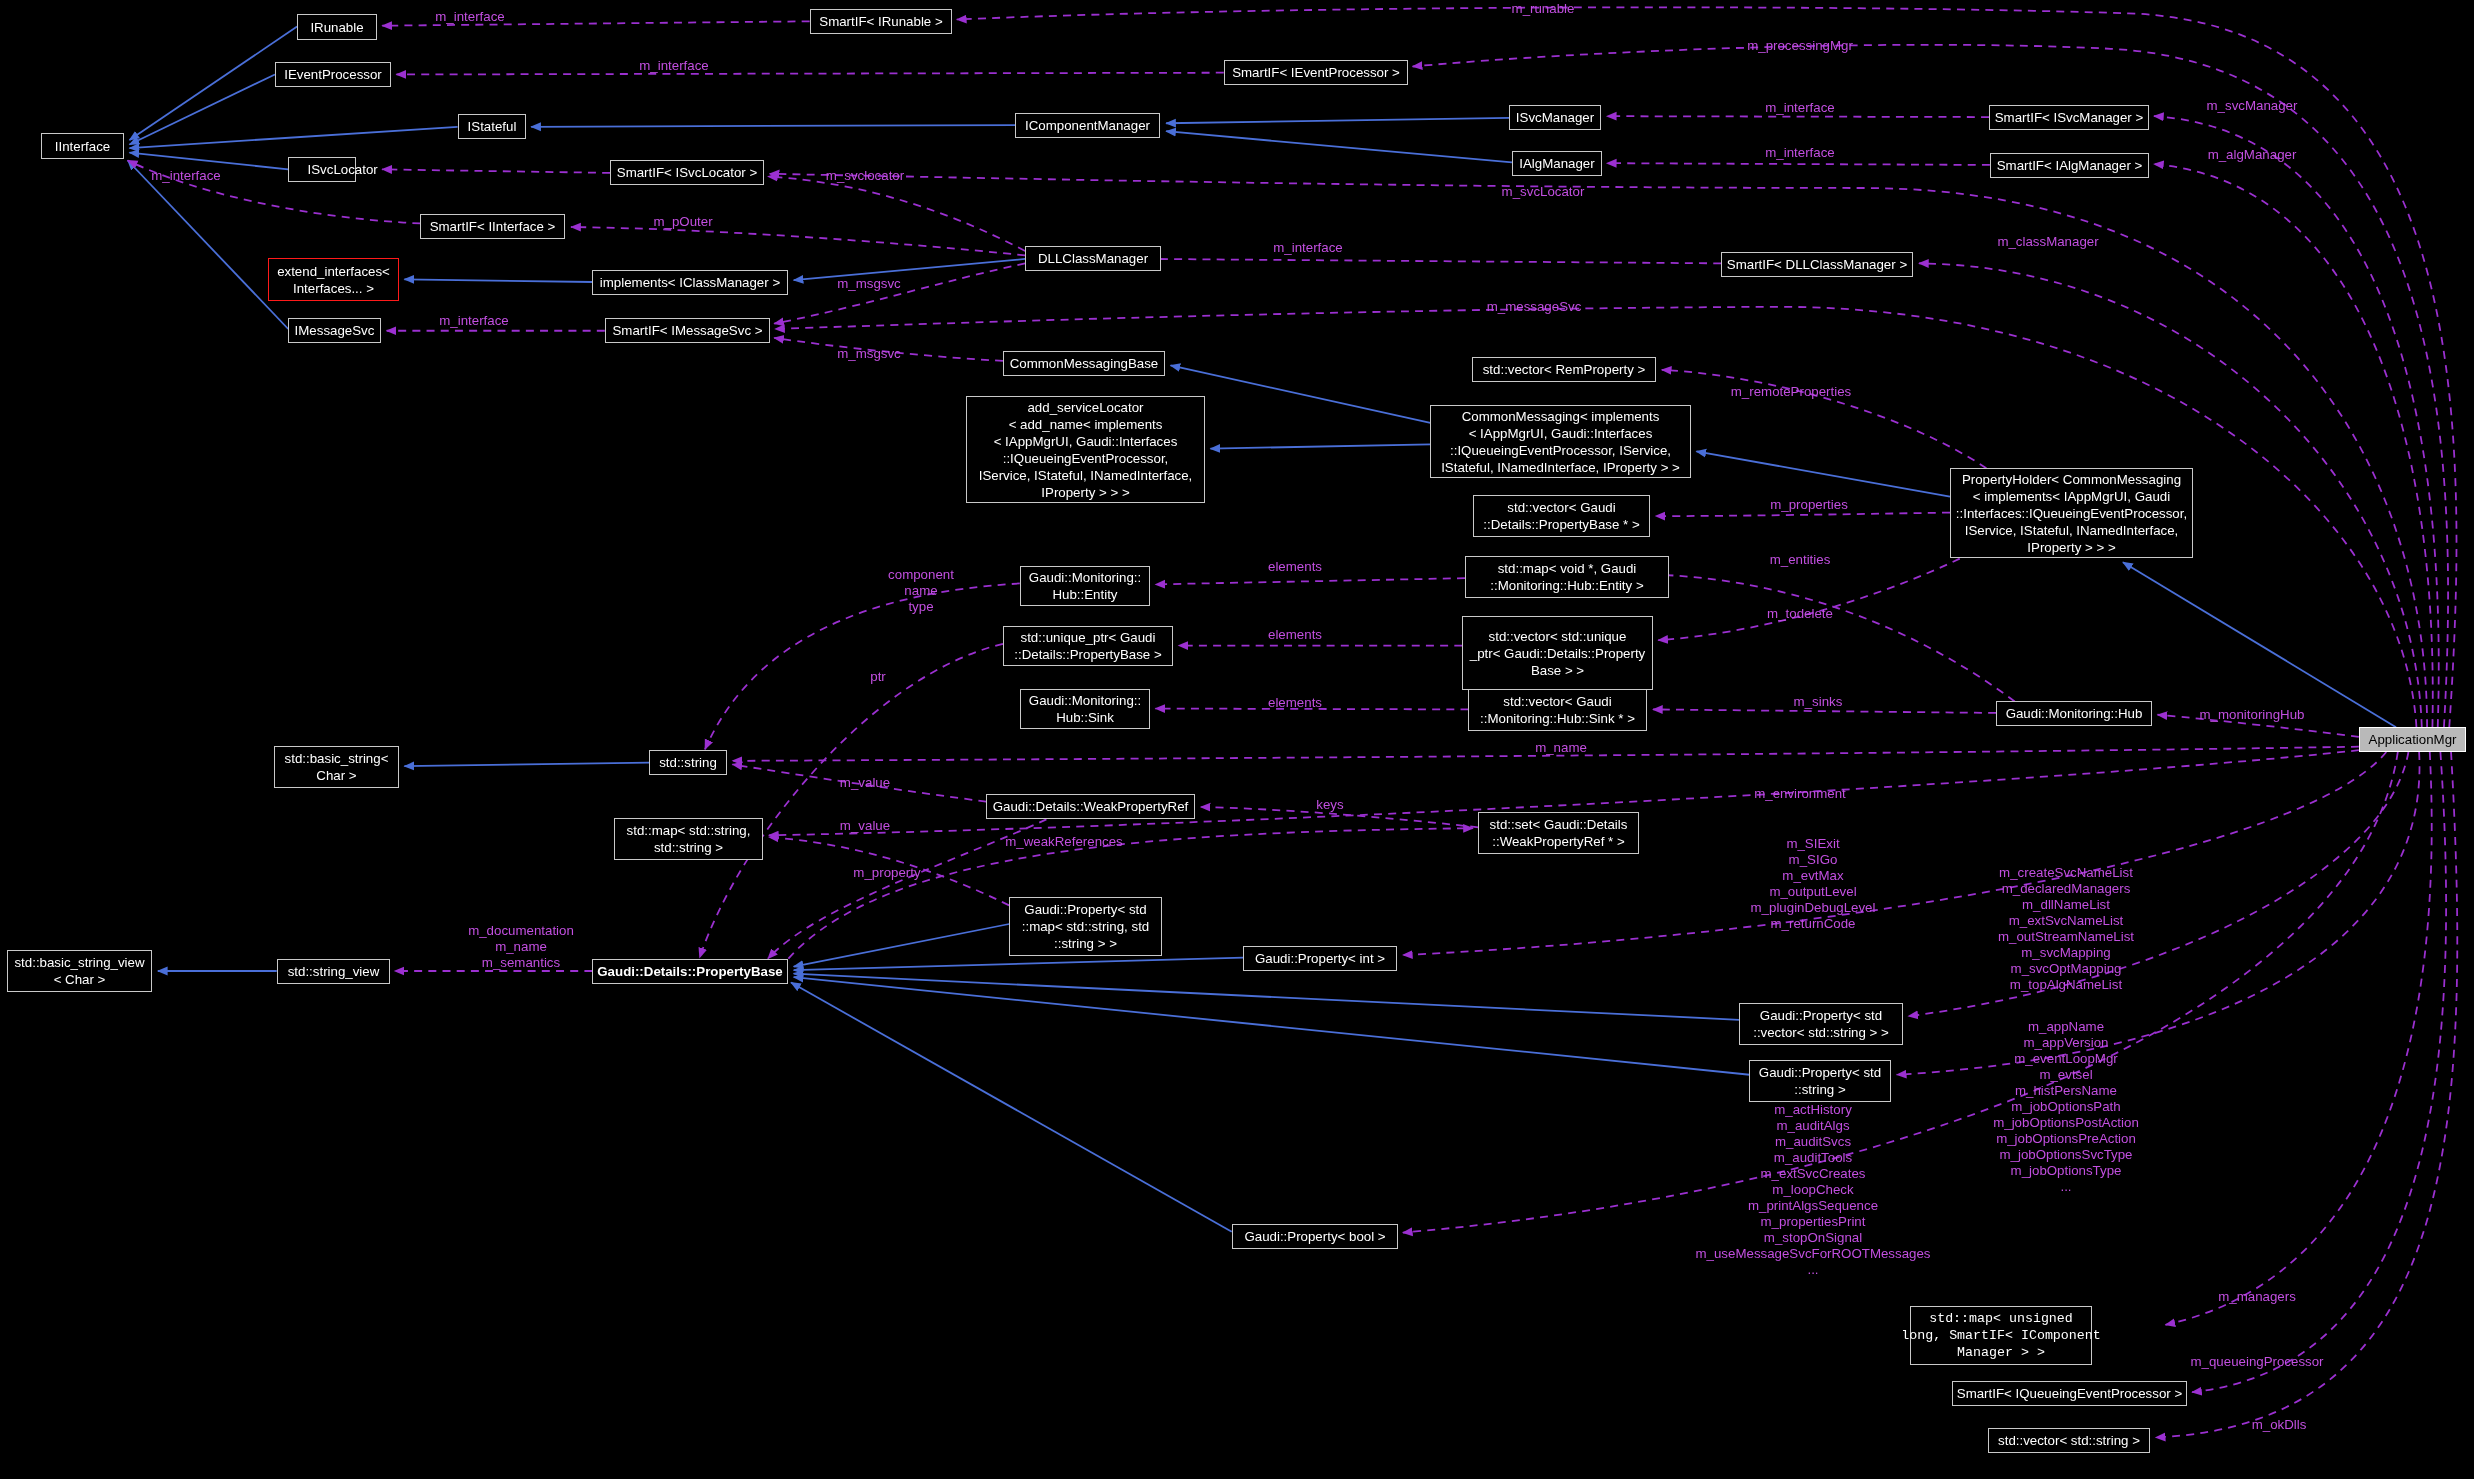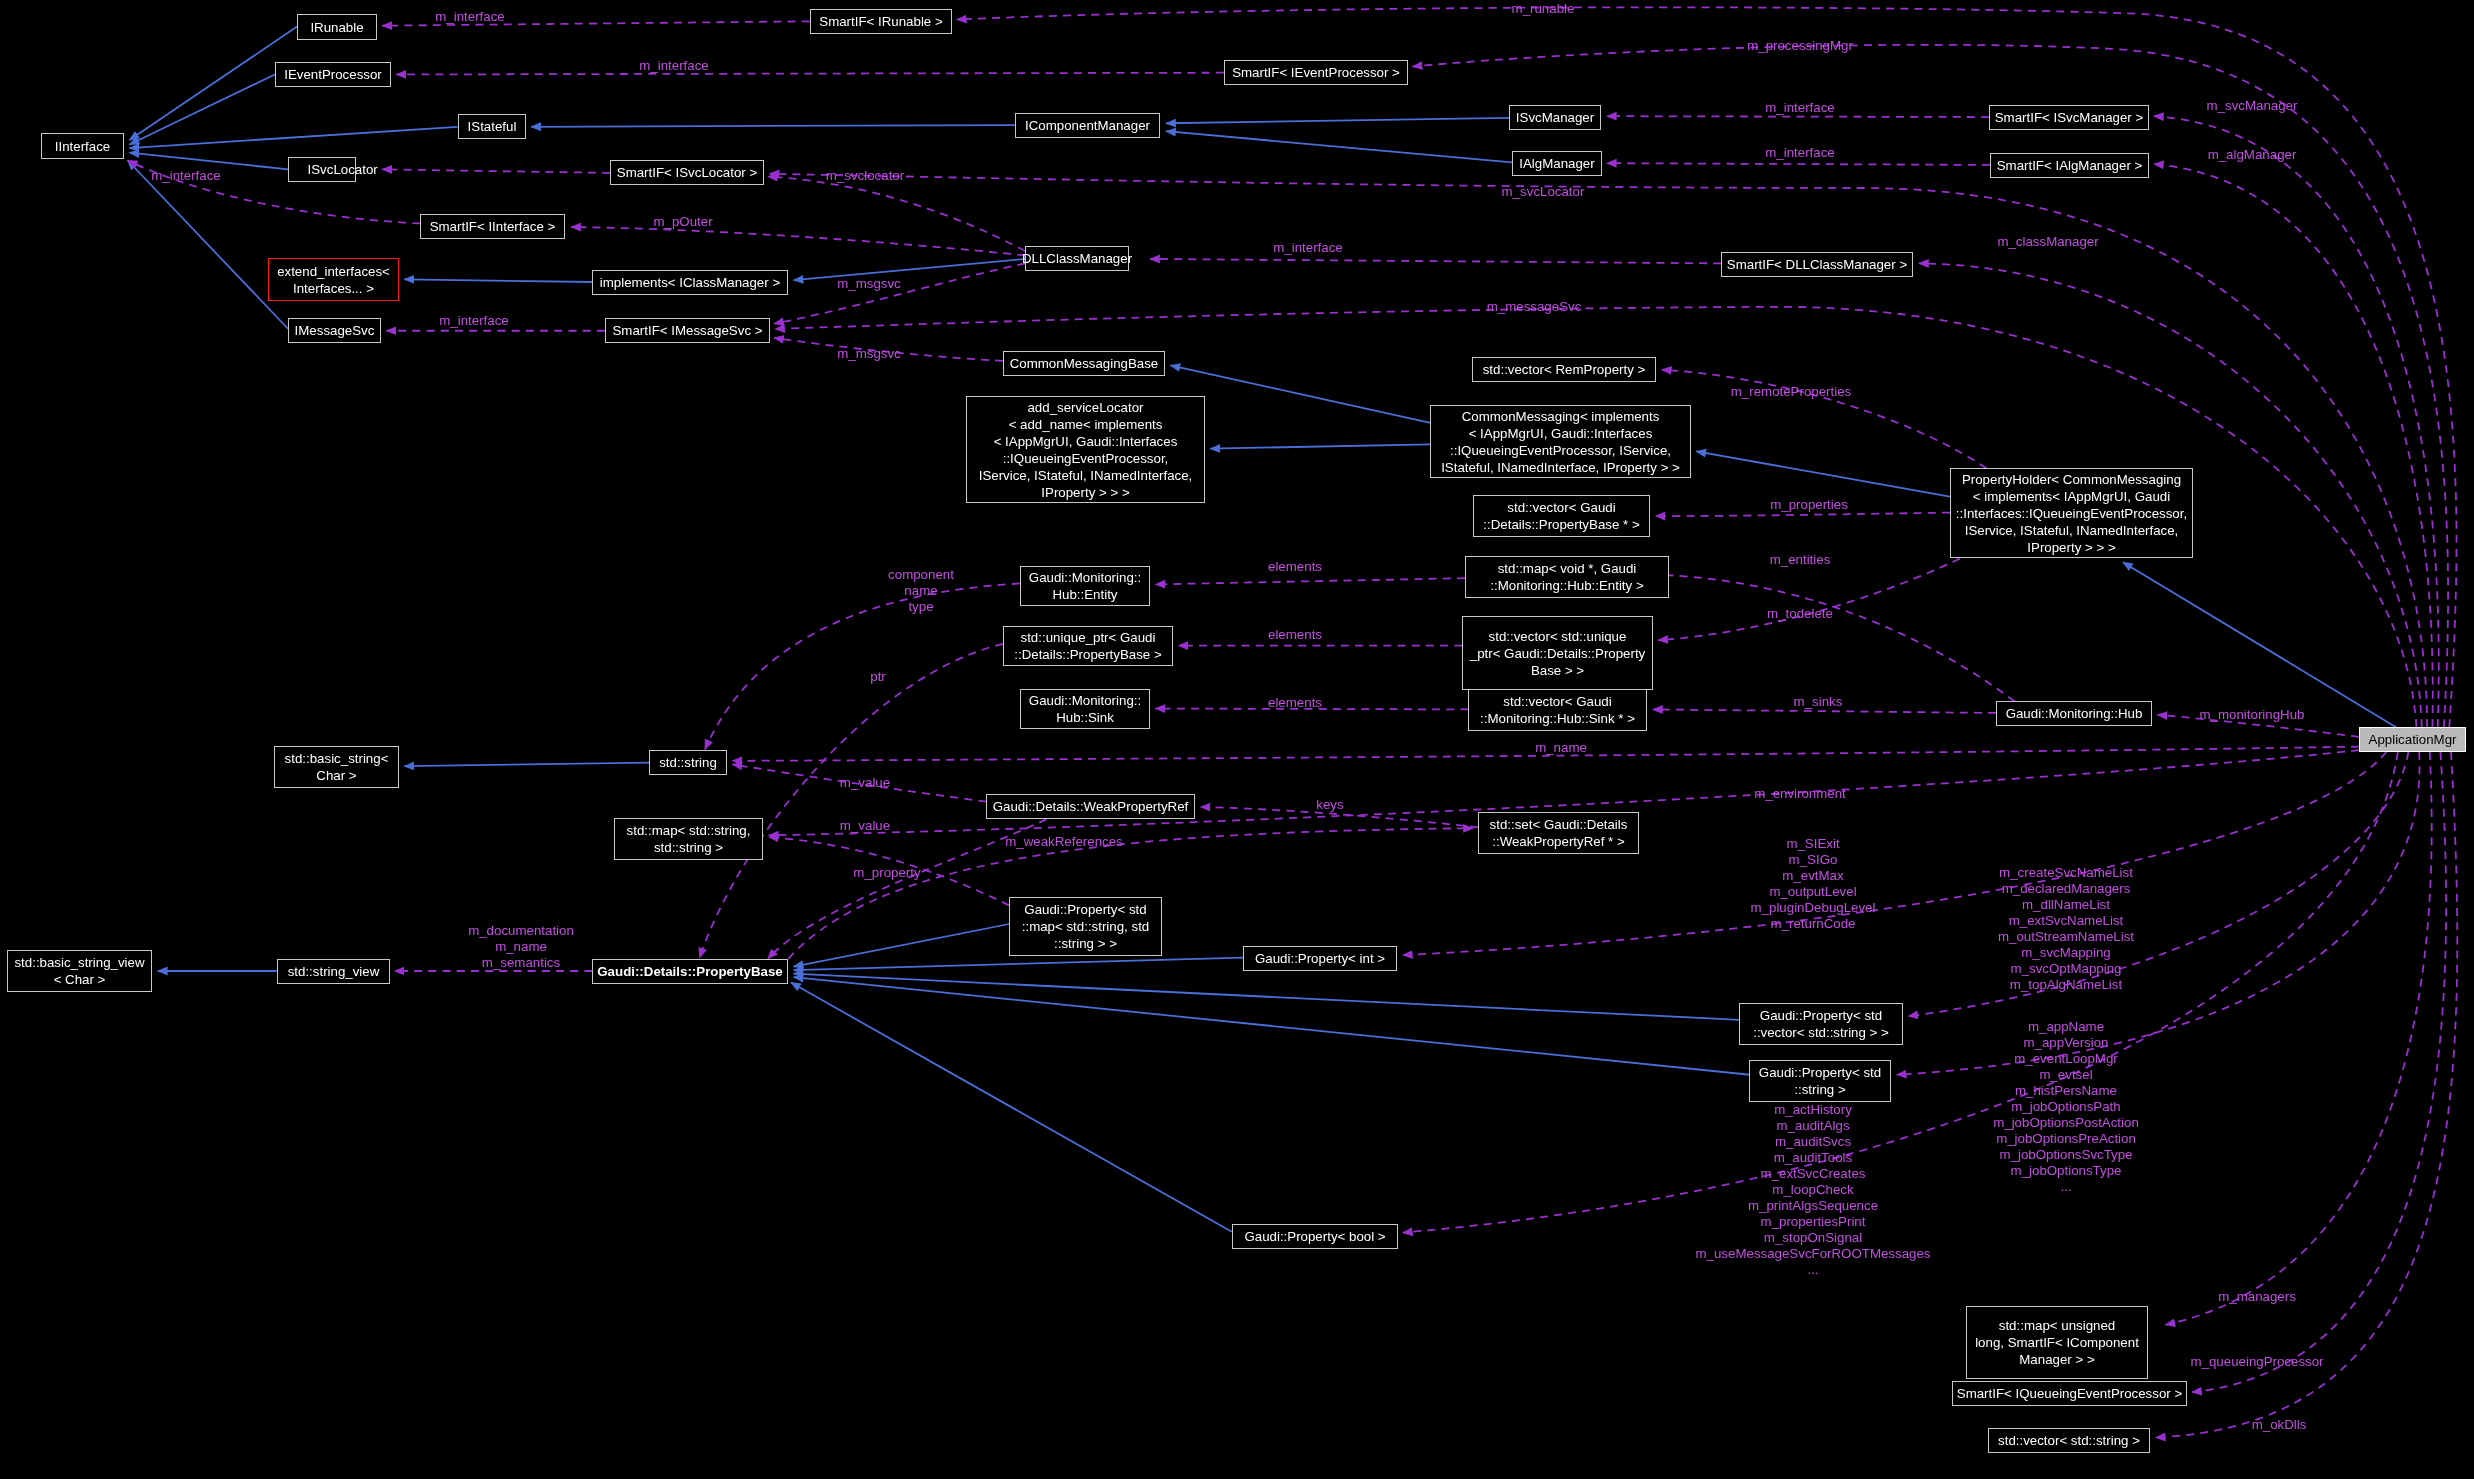--- a/index.html
+++ b/index.html
@@ -135,21 +135,21 @@
     </div>
     <div class="node" style="left: 288px; top: 157px; width: 68px; height: 25px; padding-left: 44px;">
       <div class="node-line">ISvcLocator</div>
     </div>
     <div class="node" style="left: 610px; top: 160px; width: 154px; height: 25px;">
       <div class="node-line">SmartIF&lt; ISvcLocator &gt;</div>
     </div>
     <div class="node" style="left: 420px; top: 214px; width: 145px; height: 25px;">
       <div class="node-line">SmartIF&lt; IInterface &gt;</div>
     </div>
-    <div class="node" style="left: 1025px; top: 246px; width: 104px; height: 25px;">
+    <div class="node" style="left: 1025px; top: 246px; width: 136px; height: 25px;">
       <div class="node-line">DLLClassManager</div>
     </div>
     <div class="node" style="left: 1721px; top: 252px; width: 192px; height: 25px;">
       <div class="node-line">SmartIF&lt; DLLClassManager &gt;</div>
     </div>
     <div class="node red" style="left: 268px; top: 258px; width: 131px; height: 43px;">
       <div class="node-line">extend_interfaces&lt;</div>
       <div class="node-line">Interfaces... &gt;</div>
     </div>
     <div class="node" style="left: 592px; top: 270px; width: 196px; height: 25px;">
@@ -263,21 +263,21 @@
       <div class="node-line">Gaudi::Property&lt; std</div>
       <div class="node-line">::vector&lt; std::string &gt; &gt;</div>
     </div>
     <div class="node" style="left: 1749px; top: 1060px; width: 142px; height: 42px;">
       <div class="node-line">Gaudi::Property&lt; std</div>
       <div class="node-line">::string &gt;</div>
     </div>
     <div class="node" style="left: 1232px; top: 1224px; width: 166px; height: 25px;">
       <div class="node-line">Gaudi::Property&lt; bool &gt;</div>
     </div>
-    <div class="node" style="left: 1966px; top: 1306px; width: 182px; height: 73px;">
+    <div class="node" style="left: 1910px; top: 1306px; width: 182px; height: 59px; font-family: Liberation Mono, monospace;">
       <div class="node-line">std::map&lt; unsigned</div>
       <div class="node-line">long, SmartIF&lt; IComponent</div>
       <div class="node-line">Manager &gt; &gt;</div>
     </div>
     <div class="node" style="left: 1952px; top: 1381px; width: 235px; height: 25px;">
       <div class="node-line">SmartIF&lt; IQueueingEventProcessor &gt;</div>
     </div>
     <div class="node" style="left: 1988px; top: 1428px; width: 162px; height: 25px;">
       <div class="node-line">std::vector&lt; std::string &gt;</div>
     </div>

